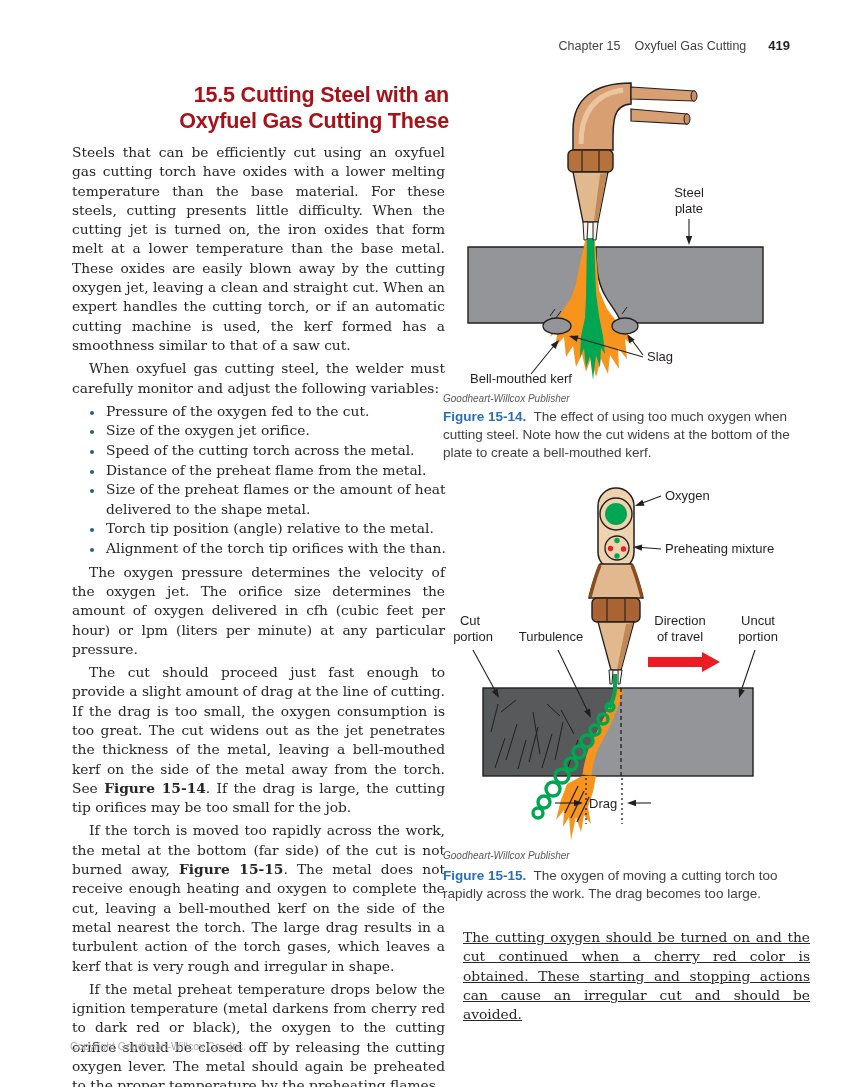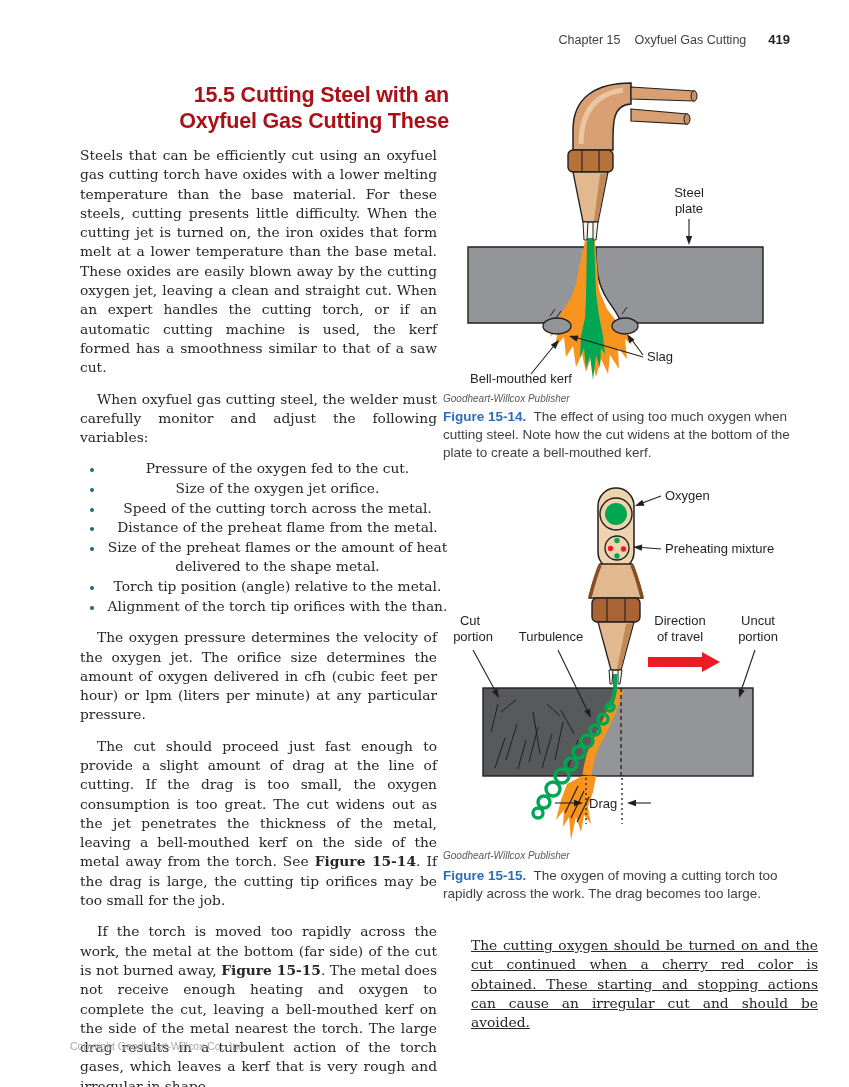--- a/index.html
+++ b/index.html
@@ -1,34 +1,34 @@
 <!DOCTYPE html>
 <html><head>
 <meta charset="utf-8">
 <style>
   html,body{margin:0;padding:0;background:#ffffff;}
   .page{position:relative;width:849px;height:1087px;background:#ffffff;overflow:hidden;
         font-family:"Liberation Sans",sans-serif;color:#231f20;}
   
-  .running-head{position:absolute;top:32px;right:59px;font-size:12.5px;color:#414042;}
+  .running-head{position:absolute;top:38px;right:59px;font-size:12.5px;color:#414042;}
   .running-head .chap{margin-right:14px;}
   .running-head .sect{margin-right:22px;}
   .running-head .pagenum{font-weight:bold;color:#231f20;font-size:13px;}
   
   .left-col{position:absolute;left:68px;top:82px;width:381px;}
   .right-col{position:absolute;left:443px;top:75px;width:347px;height:960px;}
   
   .section-title{font-size:21.5px;font-weight:bold;line-height:26px;color:#a81117;
                  letter-spacing:-0.2px;margin:0 0 9px 0;text-align:right;}
   
   .body-para{font-family:"DejaVu Serif",serif;font-size:13.8px;line-height:19.3px;
-             text-align:justify;margin:12px;color:#262626;}
+             text-align:justify;margin:4px;color:#262626;}
   .body-para.indent{text-indent:17px;}
   .body-para b{font-weight:bold;}
-  ul.vars{margin:1px 0 1px 0;padding:0 0 0 36px;list-style:disc;text-align:center;}
+  ul.vars{margin:1px 0 1px 0;padding:0 0 0 36px;list-style:disc;}
   ul.vars li{font-family:"DejaVu Serif",serif;font-size:13.8px;line-height:19.6px;
              color:#262626;padding-left:2px;margin:0;}
   ul.vars li::marker{color:#23647e;font-size:12px;}
   
   .fig-svg{position:absolute;left:0;}
   #fig14-svg{top:3px;}
   #fig15-svg{top:397px;}
   .credit{position:absolute;left:0;width:100%;font-style:italic;
           font-size:10px;color:#58595b;}
   #credit14{top:318px;}

